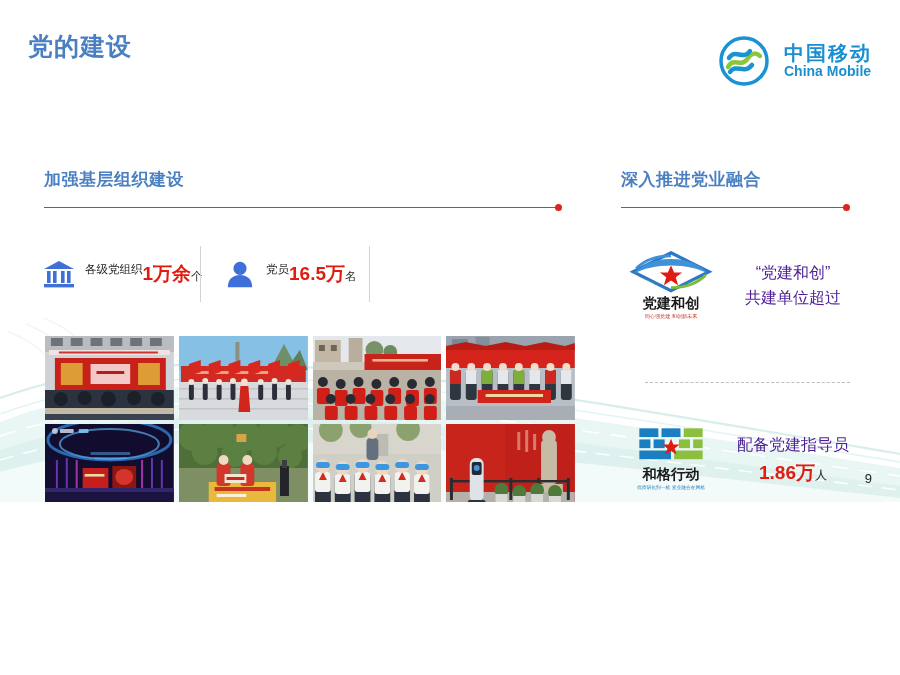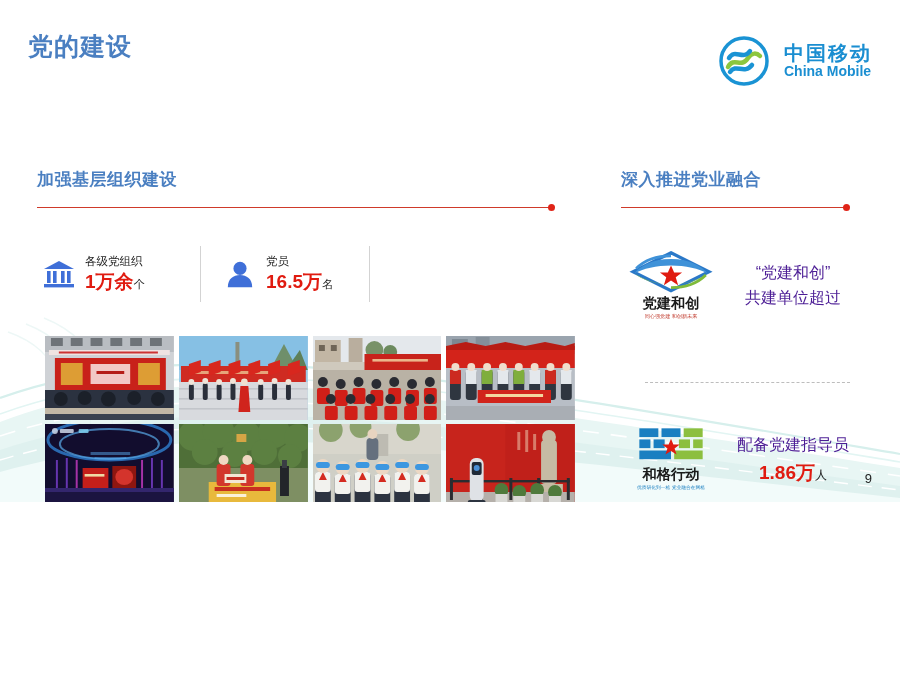--- a/index.html
+++ b/index.html
@@ -42,21 +42,21 @@
   
   .sec-head { position: absolute; }
   .sec-head .sec-title {
     font-size: 17px; font-weight: bold; color: #4a7fc1; letter-spacing: 0.5px;
     white-space: nowrap;
   }
   .sec-rule { position: relative; margin-top: 13px; height: 7px; }
   .sec-rule .line { position:absolute; left:0; top:3px; height:1.4px; background:#cf3a2a; }
   .sec-rule .dot { position:absolute; top:0px; width:7px; height:7px; border-radius:50%; background:#e02418; }
 
-  #sec-left  { left: 37px; top: 168px; }
+  #sec-left  { left: 44px; top: 168px; }
   #sec-left .sec-rule  { width: 518px; }
   #sec-left .sec-rule .line { width: 512px; }
   #sec-left .sec-rule .dot  { right: 0; }
 
   #sec-right { left: 621px; top: 168px; }
   #sec-right .sec-rule { width: 229px; }
   #sec-right .sec-rule .line { width: 223px; }
   #sec-right .sec-rule .dot  { right: 0; }
 
   
@@ -64,21 +64,21 @@
     position: absolute; left: 42px; top: 243px;
     width: 520px; height: 62px;
     display: flex; align-items: center;
   }
   .stat { display: flex; align-items: center; gap: 9px; height: 62px; }
   .stat.s0 { width: 158px; }
   .stat.s1 { width: 146px; padding-left: 22px; }
   .stat.s2 { width: 208px; padding-left: 22px; }
   .divider-v { width: 1px; height: 56px; background: #d3d3d3; flex: 0 0 1px; }
   .stat-icon { width: 34px; height: 36px; flex: 0 0 34px; display:flex; align-items:center; justify-content:center; }
-  .stat-txt { display: flex; flex-direction: column; justify-content: center; }
+  .stat-txt { display: flex; flex-direction: row; justify-content: center; }
   .stat-label { font-size: 11.5px; color: #1f1f1f; line-height: 1.35; white-space: nowrap; }
   .stat-value { font-size: 19px; font-weight: bold; color: #e01b10; line-height: 1.25; white-space: nowrap; }
   .stat-value .unit { font-size: 11.5px; font-weight: normal; color: #1f1f1f; }
 
   
   .photo-grid {
     position: absolute; left: 45px; top: 336px;
     width: 530px;
     display: grid;
     grid-template-columns: repeat(4, 1fr);

